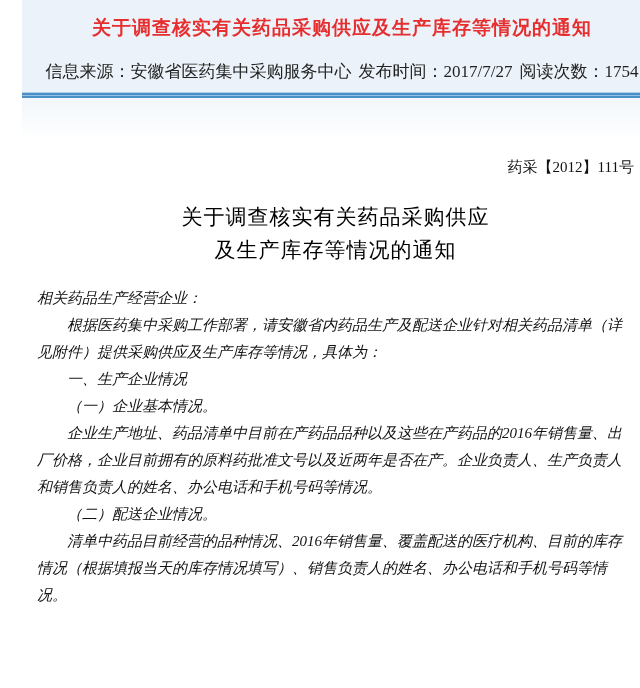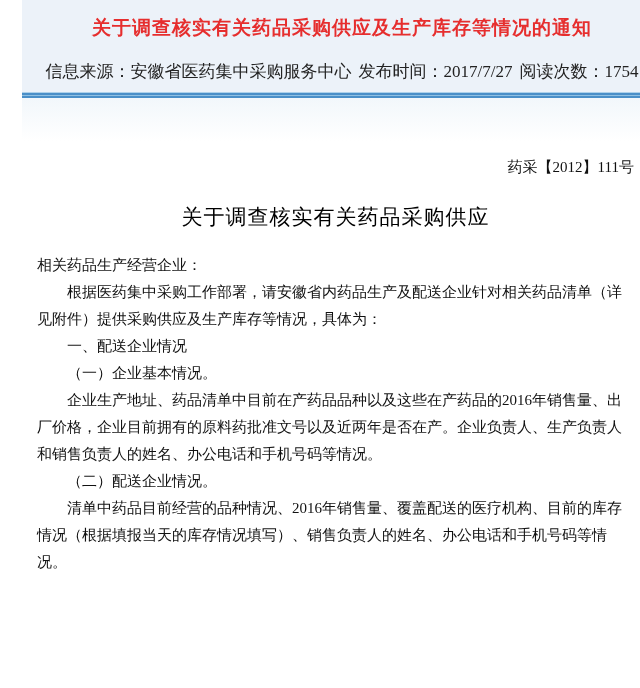--- a/index.html
+++ b/index.html
@@ -60,21 +60,21 @@
   }
   .doc-title{
     margin:20px 0 0 0;
     text-align:center;
     font-size:21px;
     line-height:33px;
     font-weight:normal;
     color:#000000;
     letter-spacing:1px;
   }
-  .content p{margin:0;}
+  .content p{margin:0;font-style:italic;}
   .content p.first{margin-top:18px;}
   .content p.indent{text-indent:2em;}
 </style>
 </head>
 <body>
 
 <div class="page">
 
   <div class="header">
     <h1 class="notice-title">关于调查核实有关药品采购供应及生产库存等情况的通知</h1>
@@ -85,25 +85,26 @@
   </div>
 
   <div class="fade"></div>
 
   <div class="content">
 
     <div class="doc-number">药采【2012】111号</div>
 
     <h2 class="doc-title">
       <div>关于调查核实有关药品采购供应</div>
+      <div>及生产库存等情况的通知</div>
     </h2>
 
     <p class="first">相关药品生产经营企业：</p>
     <p class="indent">根据医药集中采购工作部署，请安徽省内药品生产及配送企业针对相关药品清单（详见附件）提供采购供应及生产库存等情况，具体为：</p>
-    <p class="indent">一、配送企业情况</p>
+    <p class="indent">一、生产企业情况</p>
     <p class="indent">（一）企业基本情况。</p>
     <p class="indent">企业生产地址、药品清单中目前在产药品品种以及这些在产药品的2016年销售量、出厂价格，企业目前拥有的原料药批准文号以及近两年是否在产。企业负责人、生产负责人和销售负责人的姓名、办公电话和手机号码等情况。</p>
     <p class="indent">（二）配送企业情况。</p>
     <p class="indent">清单中药品目前经营的品种情况、2016年销售量、覆盖配送的医疗机构、目前的库存情况（根据填报当天的库存情况填写）、销售负责人的姓名、办公电话和手机号码等情况。</p>
 
   </div>
 
 </div>
 
 </body></html>

